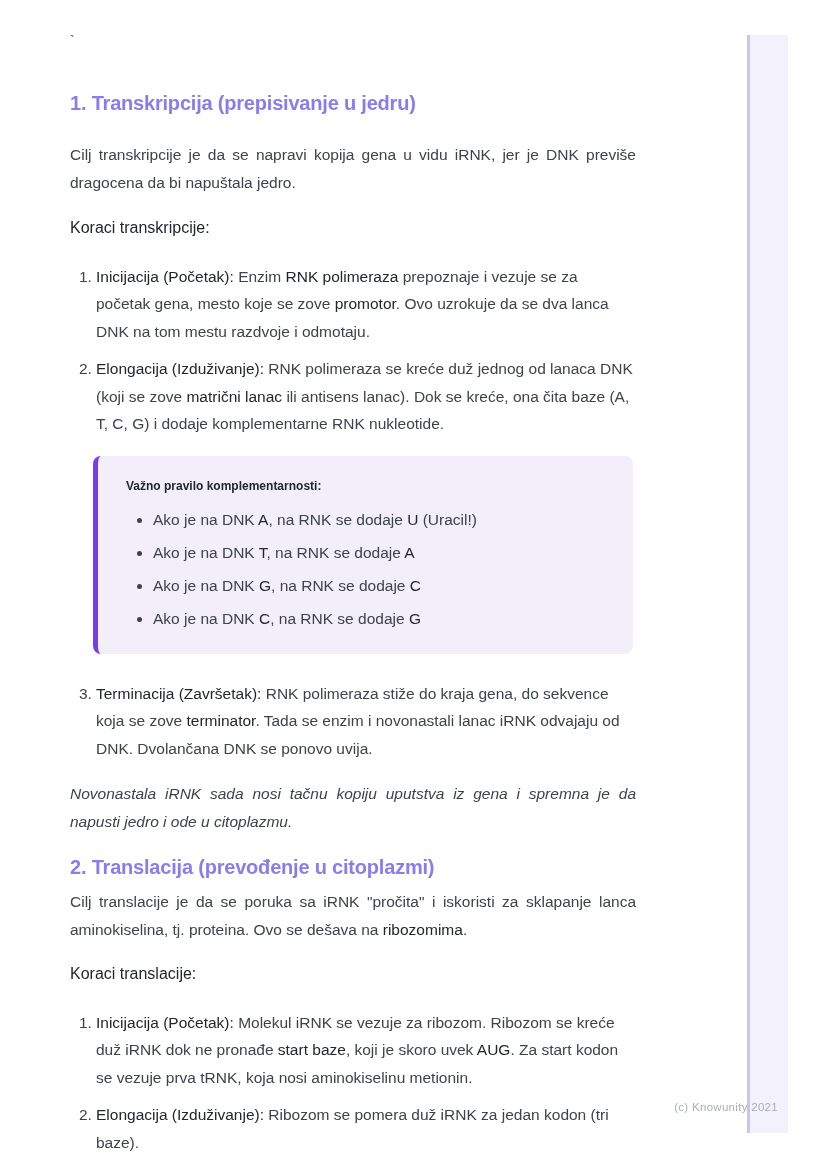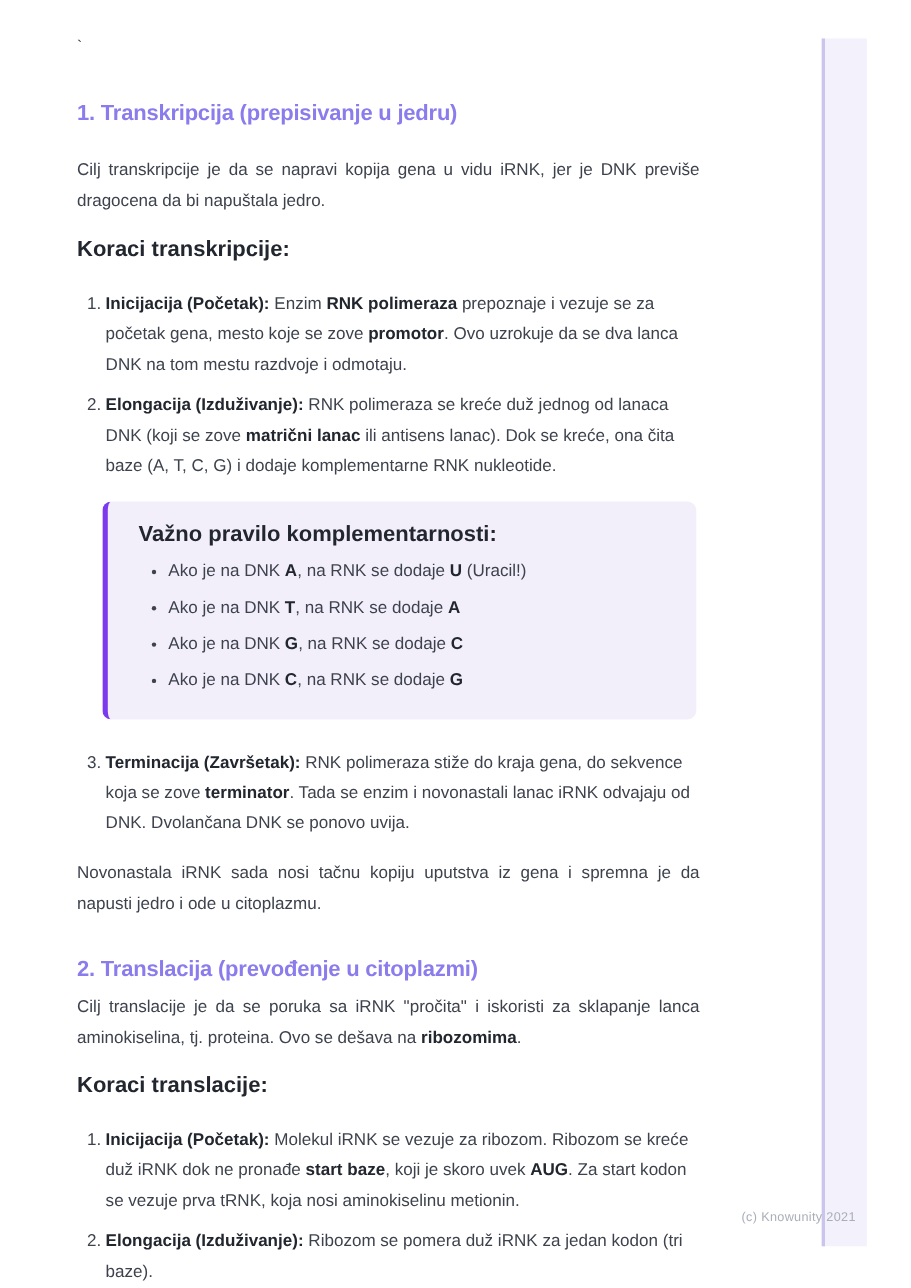--- a/index.html
+++ b/index.html
@@ -45,48 +45,48 @@
     padding-top:88px;
     font-size:15.5px;line-height:27.5px;
   }
   .heading{
     margin:0;
     font-size:20px;line-height:30px;
     font-weight:700;
     letter-spacing:-0.2px;
     color:var(--heading_purple);
   }
-  .heading.second{margin-top:31px;}
+  .heading.second{margin-top:17px;}
   .para{margin:23px 0 0;text-align:justify;}
-  .para.outro{margin-top:18px;}
+  .para.outro{margin-top:18px;font-style:italic;}
   .para.intro2{margin-top:6px;}
   .label{
     margin:18px 0 0;
-    font-size:20px;font-weight:700;
+    font-size:16px;font-weight:400;
     color:var(--bold_text);
   }
   .label.second{margin-top:17px;}
-  strong{font-weight:700;color:var(--bold_text);}
+  strong{font-weight:400;color:var(--bold_text);}
   .olist{margin:21px 0 0;}
   .olist.after-callout{margin-top:26px;}
   .oitem{display:flex;margin:0 0 10px;}
   .oitem:last-child{margin-bottom:0;}
   .onum{flex:0 0 26px;box-sizing:border-box;padding-left:9px;}
   .otext{flex:1;}
   .callout{
     margin:18px 0 0 23px;
     width:540px;box-sizing:border-box;
     background:var(--callout_bg);
     border-left:5px solid var(--callout_border);
     border-radius:8px;
     padding:19px 28px 25px 28px;
   }
   .callout-title{
     margin:0;
-    font-size:20px;font-weight:700;line-height:22px;
+    font-size:12px;font-weight:700;line-height:22px;
     color:var(--bold_text);
   }
   .callout-list{
     margin:11px 0 0;
     padding-left:27px;
     list-style:disc;
   }
   .callout-list li{
     margin:12px 0 12px;
     line-height:21px;

